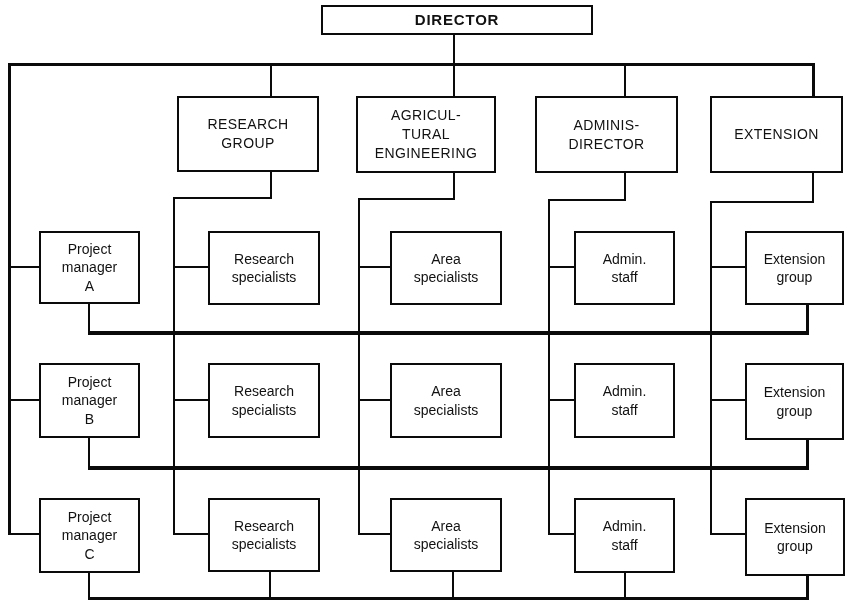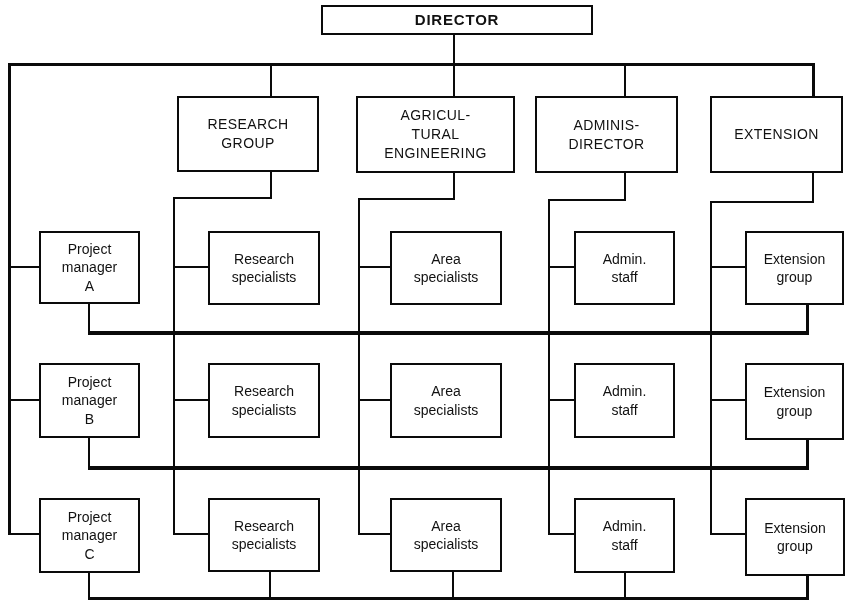--- a/index.html
+++ b/index.html
@@ -96,21 +96,21 @@
   <div class="ln" style="left:88px;top:597px;width:721px;height:3px;"></div>
   <div class="ln" style="left:269px;top:572px;width:2px;height:27px;"></div>
   <div class="ln" style="left:452px;top:572px;width:2px;height:27px;"></div>
   <div class="ln" style="left:624px;top:573px;width:2px;height:26px;"></div>
   <div class="ln" style="left:806px;top:574px;width:3px;height:25px;"></div>
 
   <div class="box director" style="left:321px;top:5px;width:272px;height:30px;">DIRECTOR</div>
 
   <div class="box header" style="left:177px;top:96px;width:142px;height:76px;">RESEARCH
 GROUP</div>
-  <div class="box header" style="left:356px;top:96px;width:159px;height:77px;">AGRICUL-
+  <div class="box header" style="left:356px;top:96px;width:140px;height:77px;">AGRICUL-
 TURAL
 ENGINEERING</div>
   <div class="box header" style="left:535px;top:96px;width:143px;height:77px;">ADMINIS-
 DIRECTOR</div>
   <div class="box header" style="left:710px;top:96px;width:133px;height:77px;">EXTENSION</div>
 
   <div class="box" style="left:39px;top:231px;width:101px;height:73px;">Project
 manager
 A</div>
   <div class="box" style="left:39px;top:363px;width:101px;height:75px;">Project

